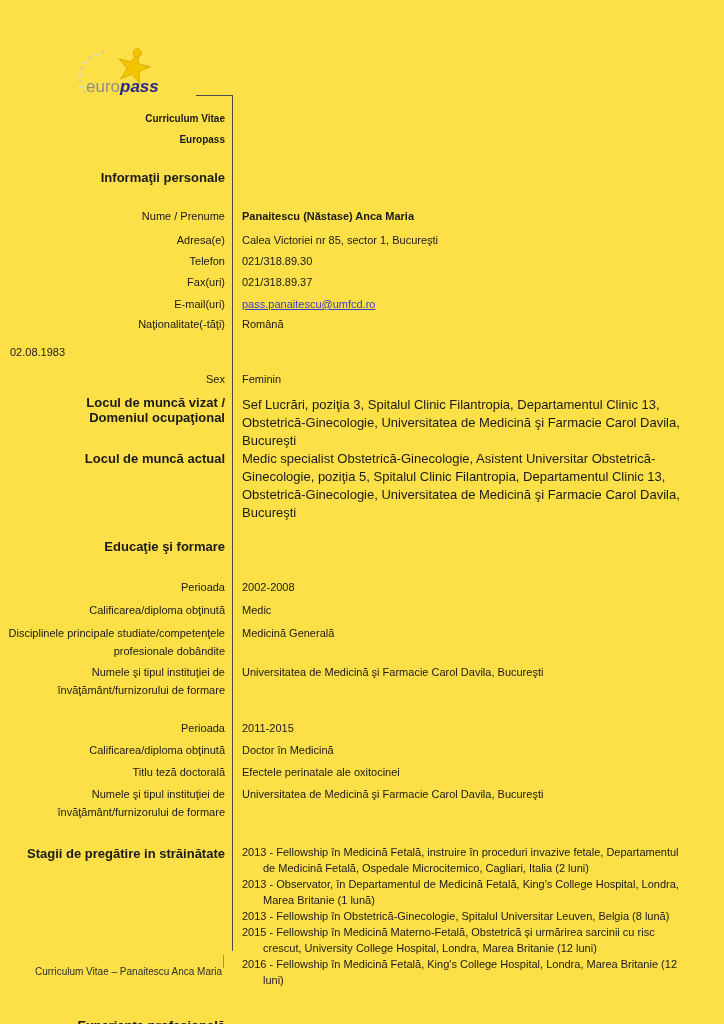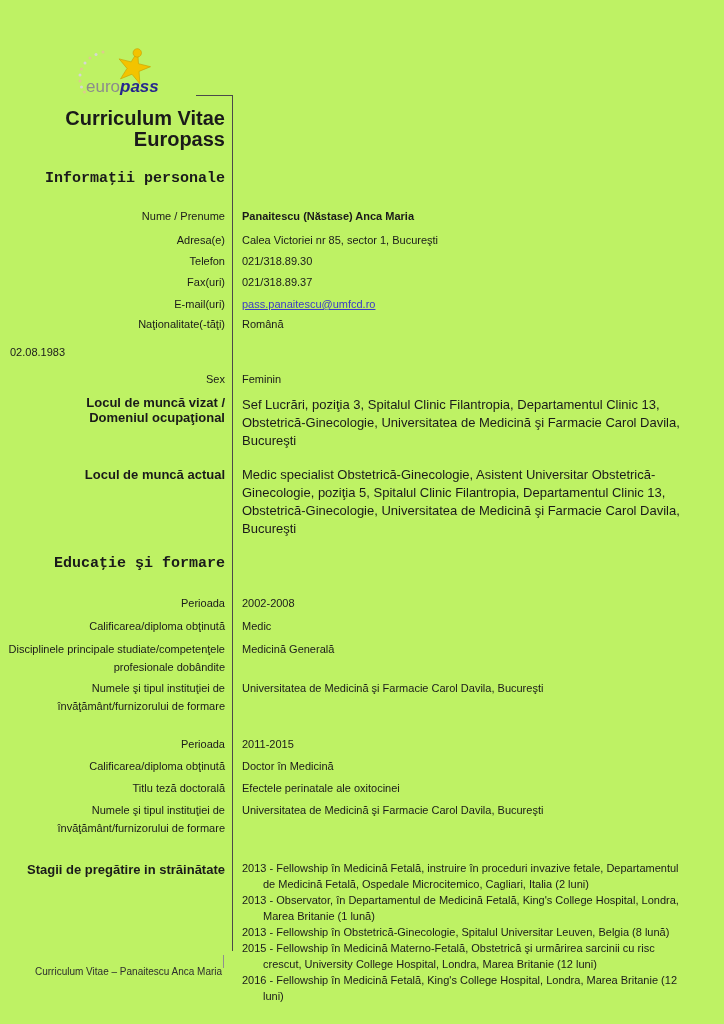--- a/index.html
+++ b/index.html
@@ -1,35 +1,35 @@
 <!DOCTYPE html>
 <html><head>
 <meta charset="utf-8">
 <style>
   html,body{margin:0;padding:0;background:#ffffff;}
-  .page{position:relative;width:724px;height:1024px;background:#bef264;overflow:hidden;
+  .page{position:relative;width:724px;height:1024px;background:#fde047;overflow:hidden;
         font-family:"Liberation Sans",sans-serif;color:#1a1a1a;}
   
   .rule-h{position:absolute;left:196px;top:95px;width:36px;height:1px;background:#4a4a4a;}
   .rule-v{position:absolute;left:232px;top:95px;width:1px;height:856px;background:#4a4a4a;}
   .rule-tick{position:absolute;left:223px;top:955px;width:1px;height:13px;background:#8f8f8f;}
   
   .logo{position:absolute;left:70px;top:46px;width:114px;height:56px;}
   
   .flow{position:absolute;left:0;top:0;width:724px;}
   .row{display:flex;align-items:flex-start;}
   .cl{flex:0 0 232px;width:232px;text-align:right;padding-right:7px;box-sizing:border-box;}
   .cr{flex:1;padding-left:10px;padding-right:40px;}
   .lbl{font-size:11px;line-height:14px;color:#1a1a1a;}
   .val{font-size:11px;line-height:14px;}
   .val-m{font-size:13px;line-height:16px;}
   .b{font-weight:bold;}
-  .heading{font-size:15px;font-weight:bold;line-height:15px;font-family:Liberation Mono, monospace;}
+  .heading{font-size:13px;font-weight:bold;line-height:15px;}
   .lblb{font-size:13px;font-weight:bold;line-height:15px;}
-  .title{font-size:20px;font-weight:bold;line-height:21px;}
+  .title{font-size:10px;font-weight:bold;line-height:21px;}
   a.link{color:#3a3ac8;text-decoration:underline;cursor:pointer;}
   .hang{padding-left:21px;text-indent:-21px;font-size:11px;line-height:16px;}
   .footer{position:absolute;left:35px;top:966px;font-size:10px;line-height:12px;color:#2e2e2e;}
 </style>
 </head>
 <body>
 
 <div class="page">
 
   <div class="logo">
@@ -113,21 +113,21 @@
     </div>
 
     <div class="row" style="margin-top:8px">
       <div class="cl">
         <div class="lblb">Locul de muncă vizat /</div>
         <div class="lblb">Domeniul ocupaţional</div>
       </div>
       <div class="cr"><span class="val-m">Sef Lucrări, poziţia 3, Spitalul Clinic Filantropia, Departamentul Clinic 13, Obstetrică-Ginecologie, Universitatea de Medicină şi Farmacie Carol Davila, Bucureşti</span></div>
     </div>
 
-    <div class="row" style="margin-top:16px">
+    <div class="row" style="margin-top:0">
       <div class="cl"><span class="lblb">Locul de muncă actual</span></div>
       <div class="cr"><span class="val-m">Medic specialist Obstetrică-Ginecologie, Asistent Universitar Obstetrică-Ginecologie, poziţia 5, Spitalul Clinic Filantropia, Departamentul Clinic 13, Obstetrică-Ginecologie, Universitatea de Medicină şi Farmacie Carol Davila, Bucureşti</span></div>
     </div>
 
     <div class="row" style="margin-top:16px">
       <div class="cl"><span class="heading">Educaţie şi formare</span></div>
       <div class="cr"></div>
     </div>
 
     <div class="row" style="margin-top:22px">

